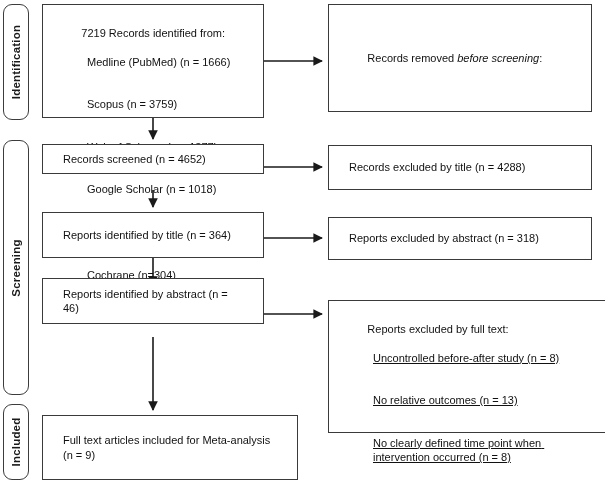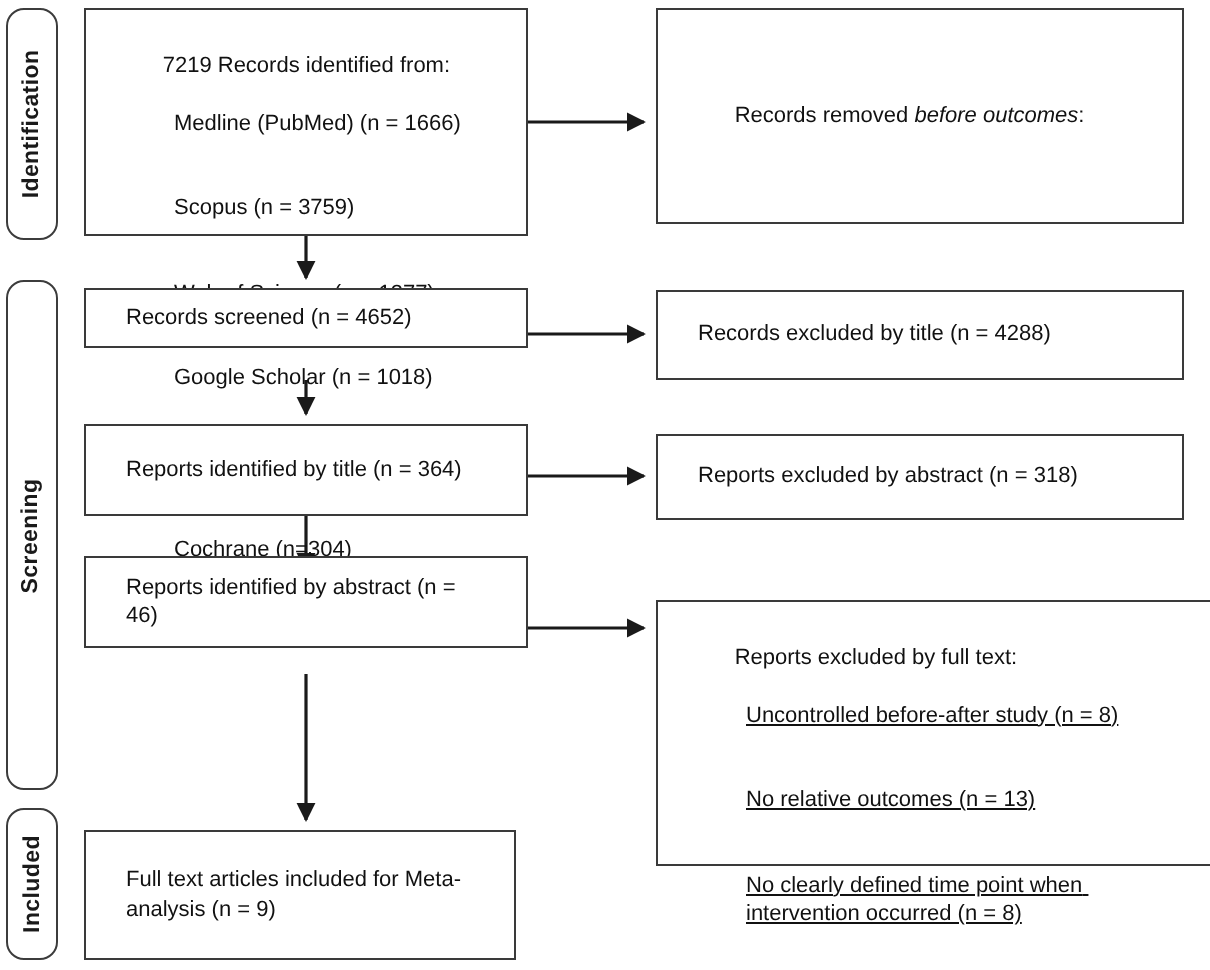--- a/index.html
+++ b/index.html
@@ -124,21 +124,21 @@
       <span class="indent-1">Web of Science (n = 1377)</span>
       <span class="indent-1">Google Scholar (n = 1018)</span>
       <span class="indent-1">Embase (n = 722)</span>
       <span class="indent-1">Cochrane (n=304)</span>
       <span class="indent-1">Magiran (n = 14)</span>
     </div>
   </div>
 
   <div class="node" style="left:328px; top:4px; width:264px; height:108px;">
     <div class="node-text">
-      <span><span>Records removed </span><span class="ital">before outcomes</span><span>:</span></span>
+      <span><span>Records removed </span><span class="ital">before screening</span><span>:</span></span>
     </div>
   </div>
 
   <div class="node" style="left:42px; top:144px; width:222px; height:30px;">
     <div class="node-text">Records screened (n = 4652)</div>
   </div>
 
   <div class="node" style="left:328px; top:145px; width:264px; height:45px;">
     <div class="node-text">Records excluded by title (n = 4288)</div>
   </div>
@@ -160,17 +160,17 @@
       <span>Reports excluded by full text:</span>
       <span class="indent-hang">Uncontrolled before-after study (n = 8)</span>
       <span class="indent-hang">No relative outcomes (n = 13)</span>
       <span class="indent-hang">No clearly defined time point when intervention occurred (n = 8)</span>
       <span class="indent-hang">Not defined DRGs intervention groups (n = 1)</span>
       
       
     </div>
   </div>
 
-  <div class="node" style="left:42px; top:415px; width:216px; height:65px;">
+  <div class="node" style="left:42px; top:415px; width:256px; height:65px;">
     <div class="node-text">Full text articles included for Meta-analysis (n = 9)</div>
   </div>
 
 </div>
 
 </body></html>

